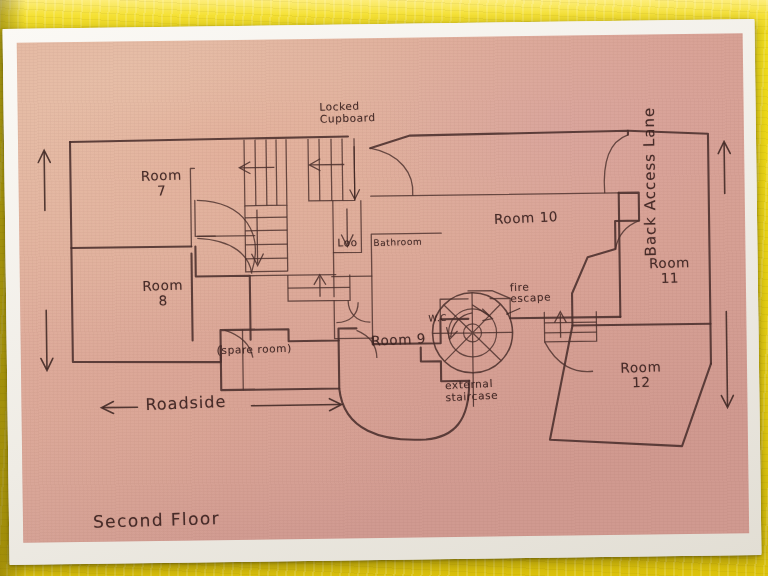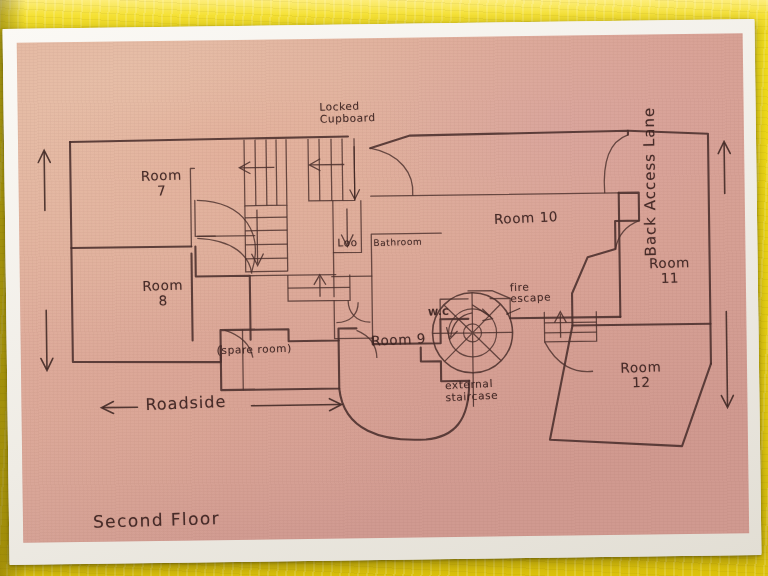--- a/index.html
+++ b/index.html
@@ -272,21 +272,21 @@
 
       <div class="hw small" style="left:302px;top:62px;width:90px;transform:rotate(-1deg);">Locked
 Cupboard</div>
 
       <div class="hw small" style="left:318px;top:198px;width:34px;transform:rotate(-1deg);">Loo</div>
 
       <div class="hw tiny" style="left:354px;top:200px;width:56px;transform:rotate(-1deg);">Bathroom</div>
 
       <div class="hw small" style="left:196px;top:304px;width:92px;transform:rotate(-1deg);">(spare room)</div>
 
-      <div class="hw tiny" style="left:408px;top:270px;width:32px;transform:rotate(-1deg);font-weight:bold;">W.C</div>
+      <div class="hw tiny" style="left:408px;top:276px;width:32px;transform:rotate(-1deg);">W.C</div>
 
       <div class="hw small" style="left:490px;top:246px;width:56px;transform:rotate(-2deg);line-height:11px;">fire
 escape</div>
 
       <div class="hw small" style="left:424px;top:342px;width:90px;transform:rotate(-2deg);line-height:12px;">external
 staircase</div>
 
       <div class="hw dirv" style="left:706px;top:222px;transform:translate(-50%,-50%) rotate(-90deg);">Back Access Lane</div>
 
       <div class="hw dir" style="left:124px;top:354px;transform:rotate(-1.5deg);">Roadside</div>

